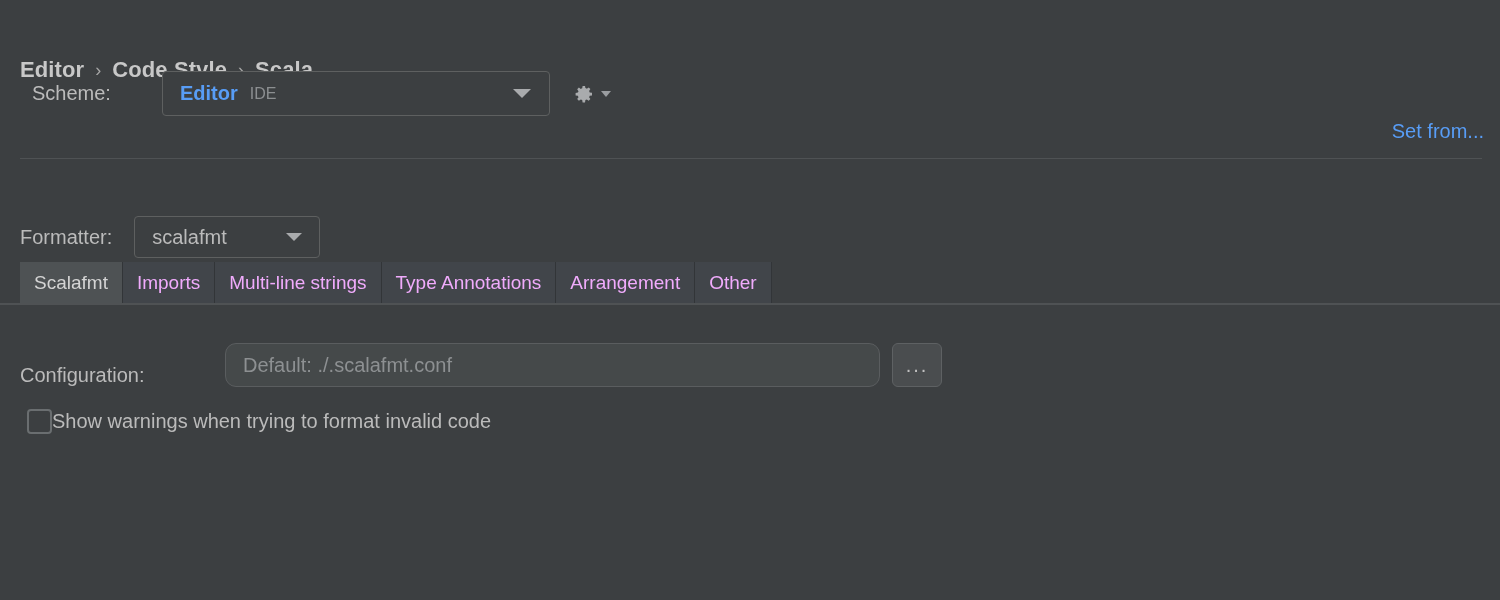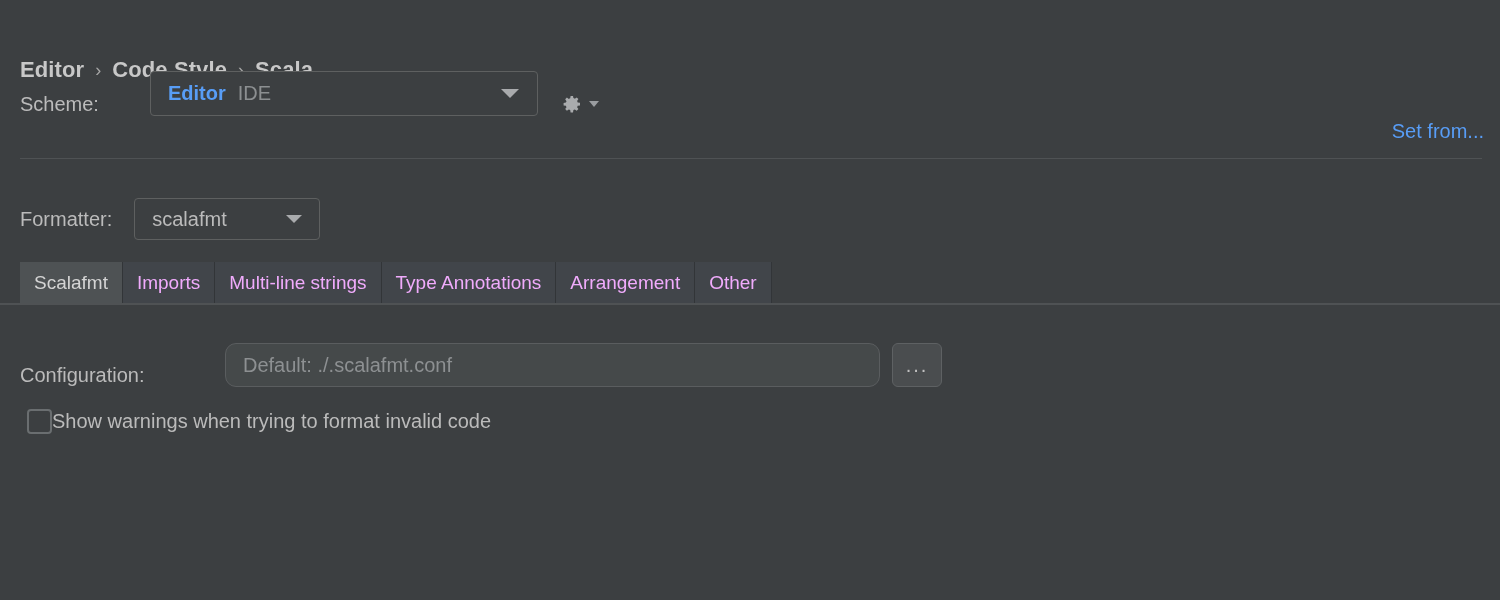--- a/index.html
+++ b/index.html
@@ -35,24 +35,24 @@
     font-size: 18px;
     color: #a6a6a6;
     margin: 0 11px;
     position: relative;
     top: 0px;
   }
 
   
   .scheme-row {
     position: absolute;
-    left: 20px;
+    left: 32px;
     top: 71px;
     display: flex;
-    align-items: flex-end;
+    align-items: center;
   }
   .scheme-label {
     font-size: 20px;
     color: #bbbbbb;
     width: 130px;
   }
   .scheme-combo {
     width: 388px;
     height: 45px;
     box-sizing: border-box;
@@ -63,21 +63,21 @@
     align-items: center;
     padding: 0 10px 0 17px;
     position: relative;
   }
   .scheme-name {
     font-size: 20px;
     font-weight: bold;
     color: #589df6;
   }
   .scheme-scope {
-    font-size: 20px;
+    font-size: 16px;
     color: #8c8f91;
     margin-left: 12px;
   }
   .combo-arrow {
     position: absolute;
     right: 18px;
     width: 0;
     height: 0;
     border-left: 9px solid transparent;
     border-right: 9px solid transparent;
@@ -114,21 +114,21 @@
     top: 158px;
     width: 1462px;
     height: 1px;
     background: #4f5254;
   }
 
   
   .formatter-row {
     position: absolute;
     left: 20px;
-    top: 198px;
+    top: 216px;
     display: flex;
     align-items: center;
   }
   .formatter-label {
     font-size: 20px;
     color: #bbbbbb;
     margin-right: 22px;
   }
   .formatter-combo {
     width: 186px;

